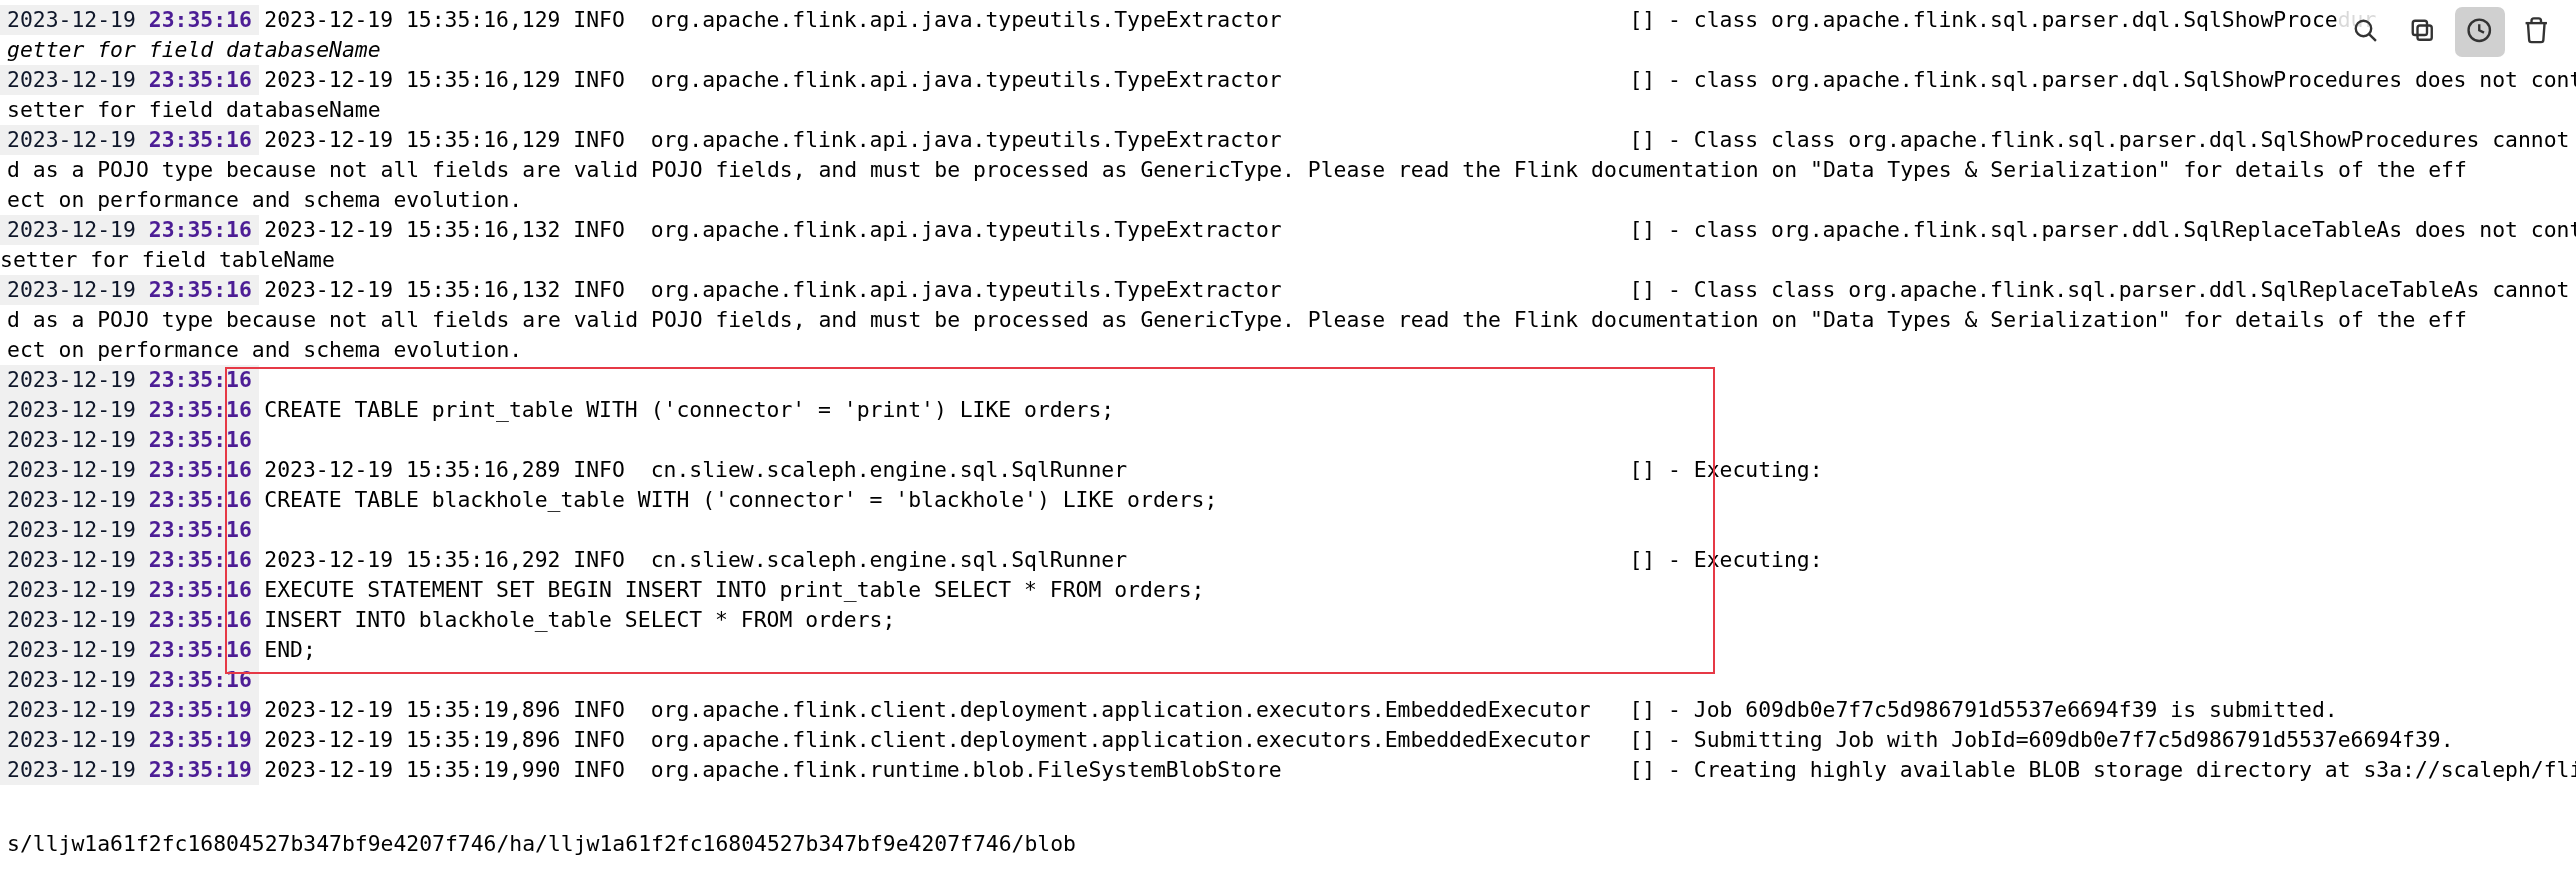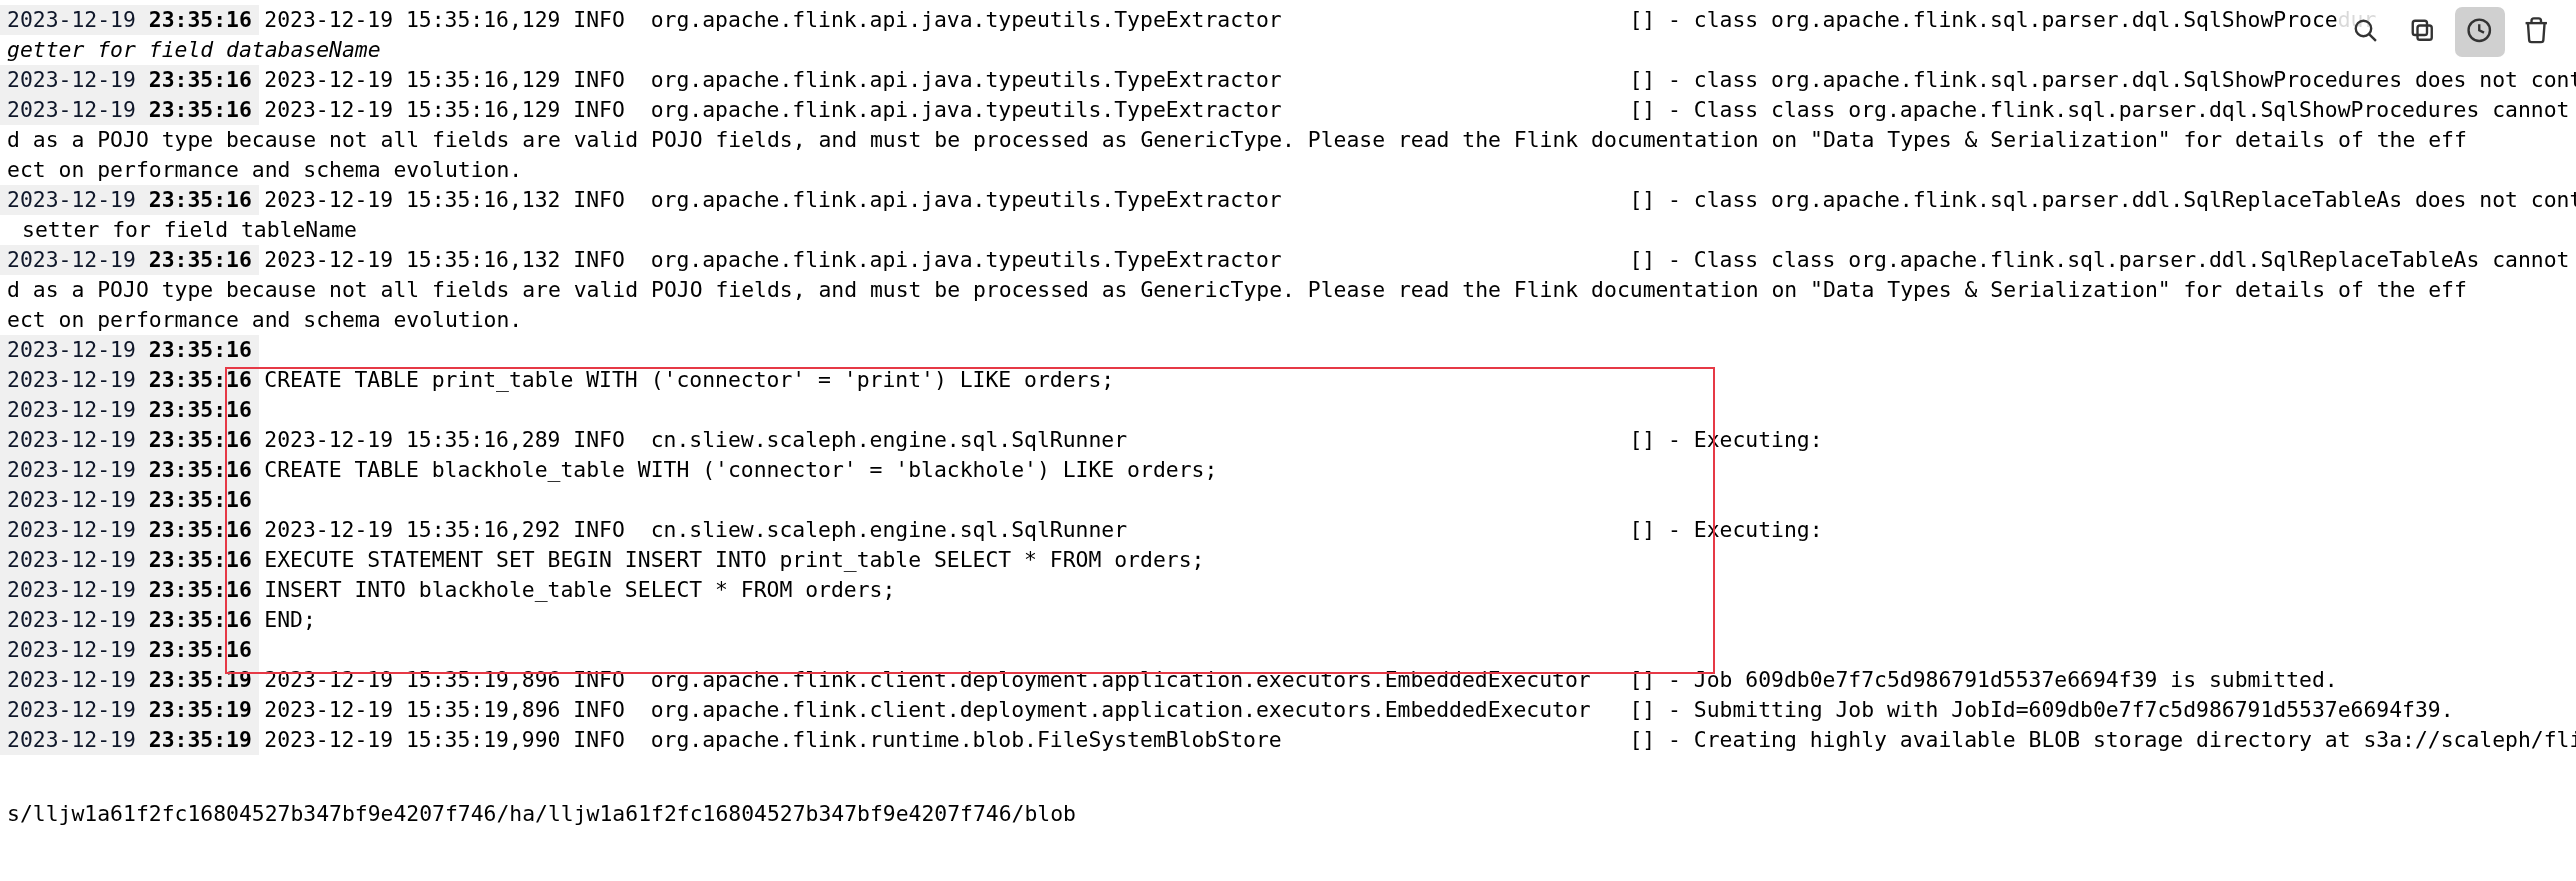--- a/index.html
+++ b/index.html
@@ -20,21 +20,21 @@
     display: flex;
     align-items: flex-start;
   }
   .ts {
     background: #f0f0f0;
     padding: 0 7.1px 0 7.1px;
     flex: 0 0 auto;
     white-space: pre;
   }
   .ts .d { color: #0f172a; }
-  .ts .t { color: #000000; font-weight: 600; }
+  .ts .t { color: #4c1d95; font-weight: 600; }
   .msg {
     padding-left: 5.4px;
     white-space: pre;
     color: #000;
     text-align: right;
   }
   .highlight-box {
     position: absolute;
     border: 2.2px solid #e63946;
     pointer-events: none;
@@ -113,36 +113,39 @@
       <span class="ts"><span class="d">2023-12-19 </span><span class="t">23:35:16</span></span>
       <span class="msg">2023-12-19 15:35:16,129 INFO  org.apache.flink.api.java.typeutils.TypeExtractor                           [] - class org.apache.flink.sql.parser.dql.SqlShowProcedur</span>
     </div>
     <div class="log-line continuation">
       <span class="msg" style="padding-left: 7.1px; font-style: italic;">getter for field databaseName</span>
     </div>
     <div class="log-line">
       <span class="ts"><span class="d">2023-12-19 </span><span class="t">23:35:16</span></span>
       <span class="msg">2023-12-19 15:35:16,129 INFO  org.apache.flink.api.java.typeutils.TypeExtractor                           [] - class org.apache.flink.sql.parser.dql.SqlShowProcedures does not contain a </span>
     </div>
+    <div class="log-line continuation">
+      <span class="msg" style="padding-left: 7.1px;">setter for field databaseName</span>
+    </div>
     <div class="log-line">
       <span class="ts"><span class="d">2023-12-19 </span><span class="t">23:35:16</span></span>
       <span class="msg">2023-12-19 15:35:16,129 INFO  org.apache.flink.api.java.typeutils.TypeExtractor                           [] - Class class org.apache.flink.sql.parser.dql.SqlShowProcedures cannot be use</span>
     </div>
     <div class="log-line continuation">
       <span class="msg" style="padding-left: 7.1px;">d as a POJO type because not all fields are valid POJO fields, and must be processed as GenericType. Please read the Flink documentation on "Data Types &amp; Serialization" for details of the eff</span>
     </div>
     <div class="log-line continuation">
       <span class="msg" style="padding-left: 7.1px;">ect on performance and schema evolution.</span>
     </div>
     <div class="log-line">
       <span class="ts"><span class="d">2023-12-19 </span><span class="t">23:35:16</span></span>
       <span class="msg">2023-12-19 15:35:16,132 INFO  org.apache.flink.api.java.typeutils.TypeExtractor                           [] - class org.apache.flink.sql.parser.ddl.SqlReplaceTableAs does not contain a </span>
     </div>
     <div class="log-line continuation">
-      <span class="msg" style="padding-left: 22px;">setter for field tableName</span>
+      <span class="msg" style="padding-left: 0;">setter for field tableName</span>
     </div>
     <div class="log-line">
       <span class="ts"><span class="d">2023-12-19 </span><span class="t">23:35:16</span></span>
       <span class="msg">2023-12-19 15:35:16,132 INFO  org.apache.flink.api.java.typeutils.TypeExtractor                           [] - Class class org.apache.flink.sql.parser.ddl.SqlReplaceTableAs cannot be use</span>
     </div>
     <div class="log-line continuation">
       <span class="msg" style="padding-left: 7.1px;">d as a POJO type because not all fields are valid POJO fields, and must be processed as GenericType. Please read the Flink documentation on "Data Types &amp; Serialization" for details of the eff</span>
     </div>
     <div class="log-line continuation">
       <span class="msg" style="padding-left: 7.1px;">ect on performance and schema evolution.</span>

